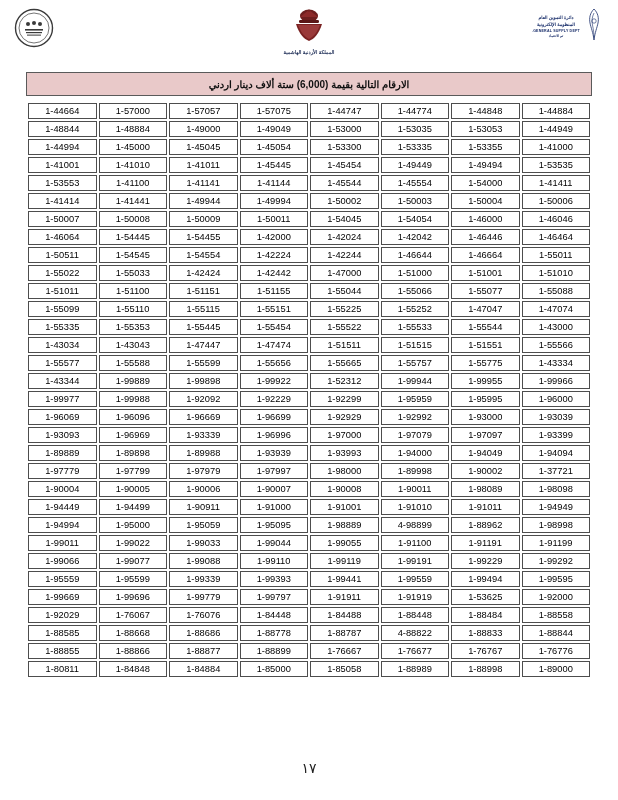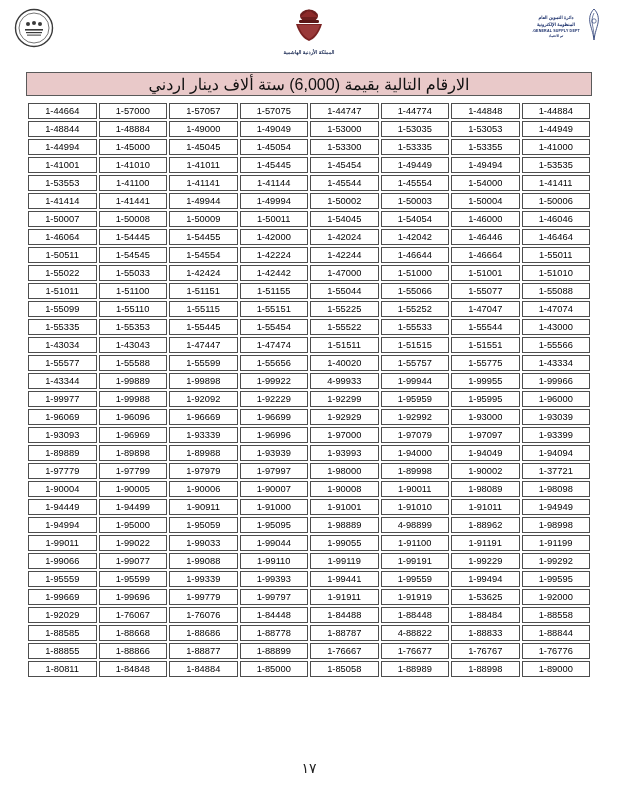--- a/index.html
+++ b/index.html
@@ -81,22 +81,22 @@
   .title-band {
     margin: 10px 26px 0 26px;
     border: 1px solid #5a5a5a;
     background: #e9c9c9;
     height: 22px;
     display: flex;
     align-items: center;
     justify-content: center;
   }
   .title-band-text {
-    font-size: 16px;
-    font-weight: normal;
+    font-size: 10px;
+    font-weight: bold;
     color: #111;
     letter-spacing: 0;
     white-space: nowrap;
   }
 
   
   .numbers-wrap {
     margin: 5px 26px 0 26px;
   }
   table.numbers {
@@ -330,31 +330,31 @@
             <td>1-51511</td>
             <td>1-47474</td>
             <td>1-47447</td>
             <td>1-43043</td>
             <td>1-43034</td>
           </tr>
           <tr>
             <td>1-43334</td>
             <td>1-55775</td>
             <td>1-55757</td>
-            <td>1-40020</td>
+            <td>1-55665</td>
             <td>1-55656</td>
             <td>1-55599</td>
             <td>1-55588</td>
             <td>1-55577</td>
           </tr>
           <tr>
             <td>1-99966</td>
             <td>1-99955</td>
             <td>1-99944</td>
-            <td>4-99933</td>
+            <td>1-52312</td>
             <td>1-99922</td>
             <td>1-99898</td>
             <td>1-99889</td>
             <td>1-43344</td>
           </tr>
           <tr>
             <td>1-96000</td>
             <td>1-95995</td>
             <td>1-95959</td>
             <td>1-92299</td>

